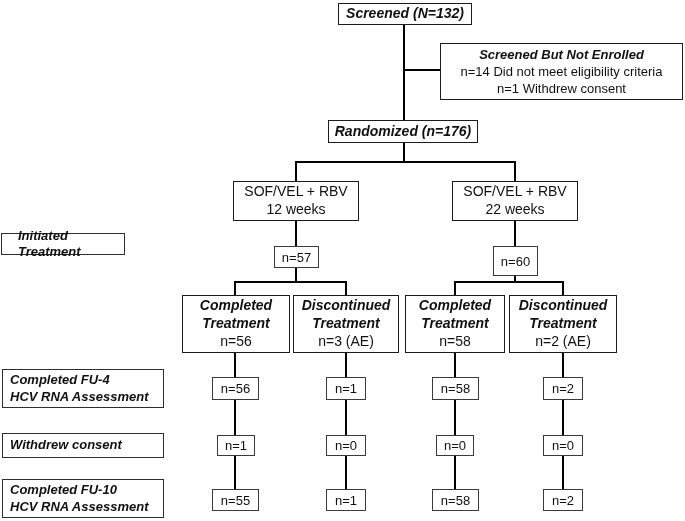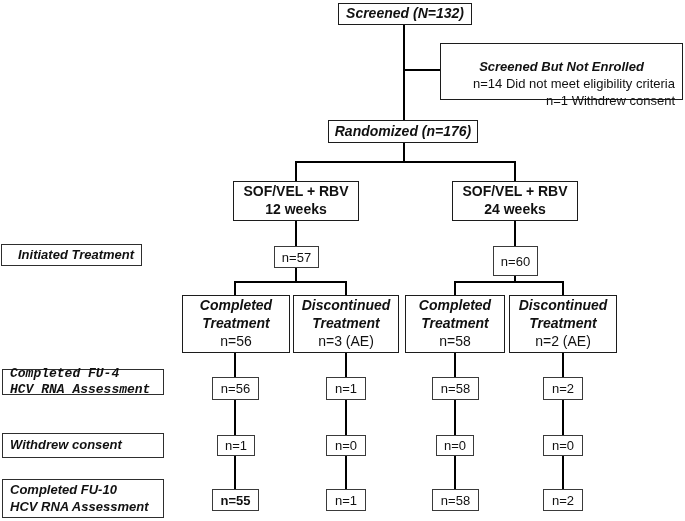--- a/index.html
+++ b/index.html
@@ -18,21 +18,21 @@
     border: 1.6px solid #1c1c1c;
     display: flex;
     flex-direction: column;
     align-items: center;
     justify-content: center;
     text-align: center;
     font-size: 14px;
     line-height: 1.28;
   }
   .bi { font-weight: 700; font-style: italic; }
-  .b  { font-weight: 700; }
+  .b  { font-weight: 400; }
   .label-box {
     position: absolute;
     background: #ffffff;
     border: 1.4px solid #2e2e2e;
     display: flex;
     flex-direction: column;
     justify-content: center;
     text-align: left;
     padding-left: 7px;
     font-size: 13px;
@@ -46,26 +46,26 @@
     border: 1.3px solid #3a3a3a;
     display: flex;
     align-items: center;
     justify-content: center;
     font-size: 13px;
   }
   .side-box {
     position: absolute;
     background: #ffffff;
     border: 1.6px solid #1c1c1c;
-    padding: 15px 7px 4px 7px;
+    padding: 3px 7px 4px 7px;
     font-size: 13px;
     line-height: 1.3;
   }
   .side-box .title { text-align: center; font-weight: 700; font-style: italic; }
-  .side-box .reason { text-align: right; }
+  .side-box .reason { text-align: center; }
   .vline { position: absolute; width: 2px; background: #000; }
   .hline { position: absolute; height: 2px; background: #000; }
 </style>
 </head>
 <body>
 
 <div class="canvas">
 
   <div class="vline" style="left:403px; top:25px; height:95px;"></div>
   <div class="hline" style="left:404px; top:69px; width:36px;"></div>
@@ -112,24 +112,24 @@
   <div class="box bi" style="left:328px; top:120px; width:150px; height:23px;">
     <span>Randomized (n=176)</span>
   </div>
 
   <div class="box b" style="left:233px; top:181px; width:126px; height:40px;">
     <span>SOF/VEL + RBV</span>
     <span>12 weeks</span>
   </div>
   <div class="box b" style="left:452px; top:181px; width:126px; height:40px;">
     <span>SOF/VEL + RBV</span>
-    <span>24 weeks</span>
-  </div>
-
-  <div class="label-box" style="left:1px; top:244px; width:141px; height:22px;padding-left:16px;">
+    <span>22 weeks</span>
+  </div>
+
+  <div class="label-box" style="left:1px; top:233px; width:124px; height:22px;padding-left:16px;">
     <span>Initiated Treatment</span>
   </div>
   <div class="nbox" style="left:274px; top:246px; width:45px; height:22px;">
     <span>n=57</span>
   </div>
   <div class="nbox" style="left:493px; top:246px; width:45px; height:30px;">
     <span>n=60</span>
   </div>
 
   <div class="box" style="left:182px; top:295px; width:108px; height:58px;">
@@ -146,21 +146,21 @@
     <span class="bi">Completed</span>
     <span class="bi">Treatment</span>
     <span>n=58</span>
   </div>
   <div class="box" style="left:509px; top:295px; width:108px; height:58px;">
     <span class="bi">Discontinued</span>
     <span class="bi">Treatment</span>
     <span>n=2 (AE)</span>
   </div>
 
-  <div class="label-box" style="left:2px; top:369px; width:162px; height:26px;font-family:Liberation Mono, monospace;">
+  <div class="label-box" style="left:2px; top:369px; width:162px; height:39px;">
     <span>Completed FU-4</span>
     <span>HCV RNA Assessment</span>
   </div>
   <div class="nbox" style="left:212px; top:377px; width:47px; height:23px;">
     <span>n=56</span>
   </div>
   <div class="nbox" style="left:326px; top:377px; width:40px; height:23px;">
     <span>n=1</span>
   </div>
   <div class="nbox" style="left:432px; top:377px; width:47px; height:23px;">
@@ -183,21 +183,21 @@
     <span>n=0</span>
   </div>
   <div class="nbox" style="left:543px; top:435px; width:40px; height:21px;">
     <span>n=0</span>
   </div>
 
   <div class="label-box" style="left:2px; top:479px; width:162px; height:39px;">
     <span>Completed FU-10</span>
     <span>HCV RNA Assessment</span>
   </div>
-  <div class="nbox" style="left:212px; top:489px; width:47px; height:22px;font-weight:bold;">
+  <div class="nbox" style="left:212px; top:489px; width:47px; height:22px;">
     <span>n=55</span>
   </div>
   <div class="nbox" style="left:326px; top:489px; width:40px; height:22px;">
     <span>n=1</span>
   </div>
   <div class="nbox" style="left:432px; top:489px; width:47px; height:22px;">
     <span>n=58</span>
   </div>
   <div class="nbox" style="left:543px; top:489px; width:40px; height:22px;">
     <span>n=2</span>

